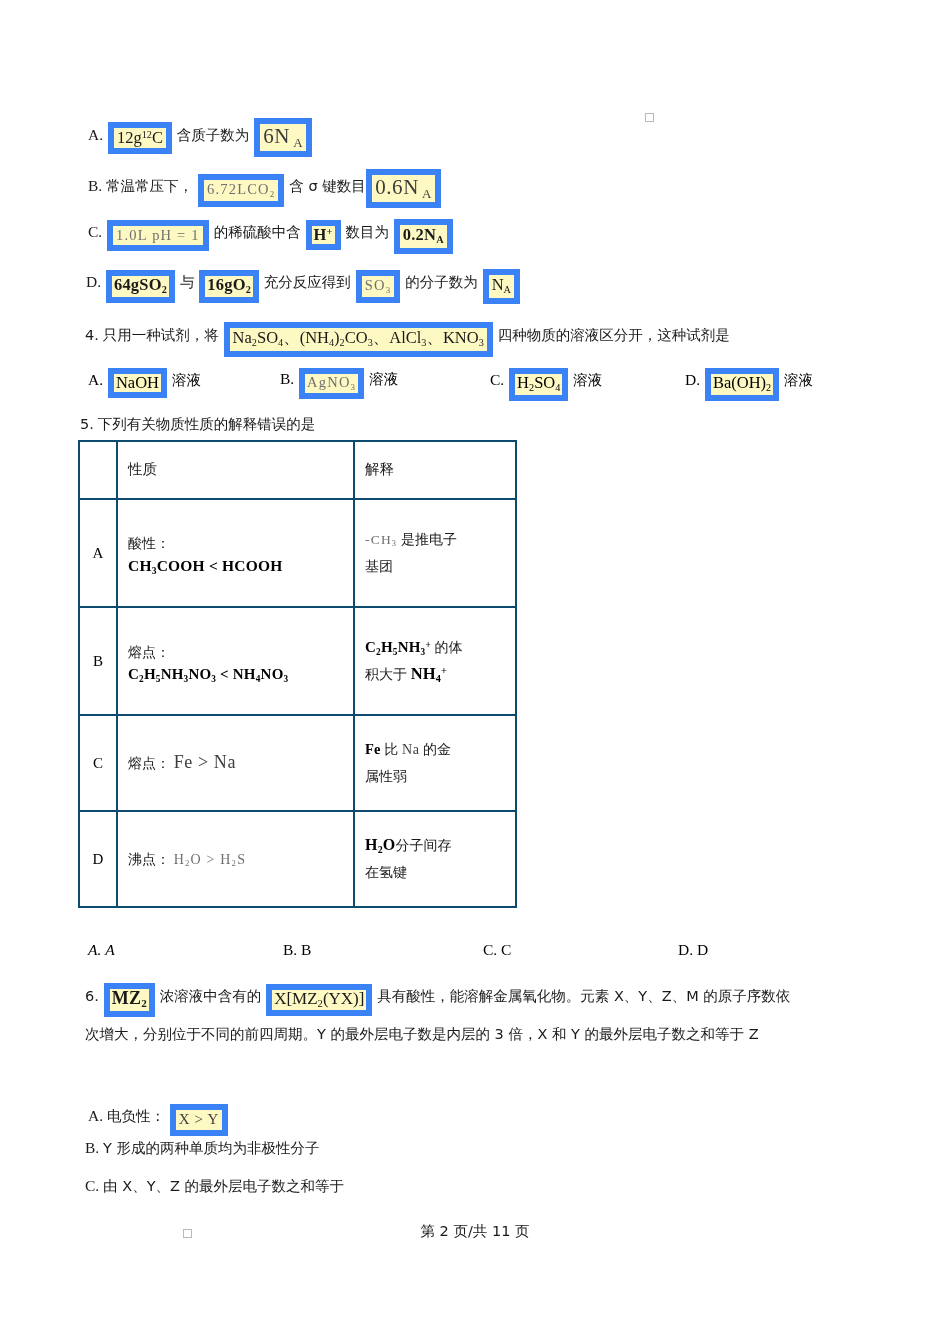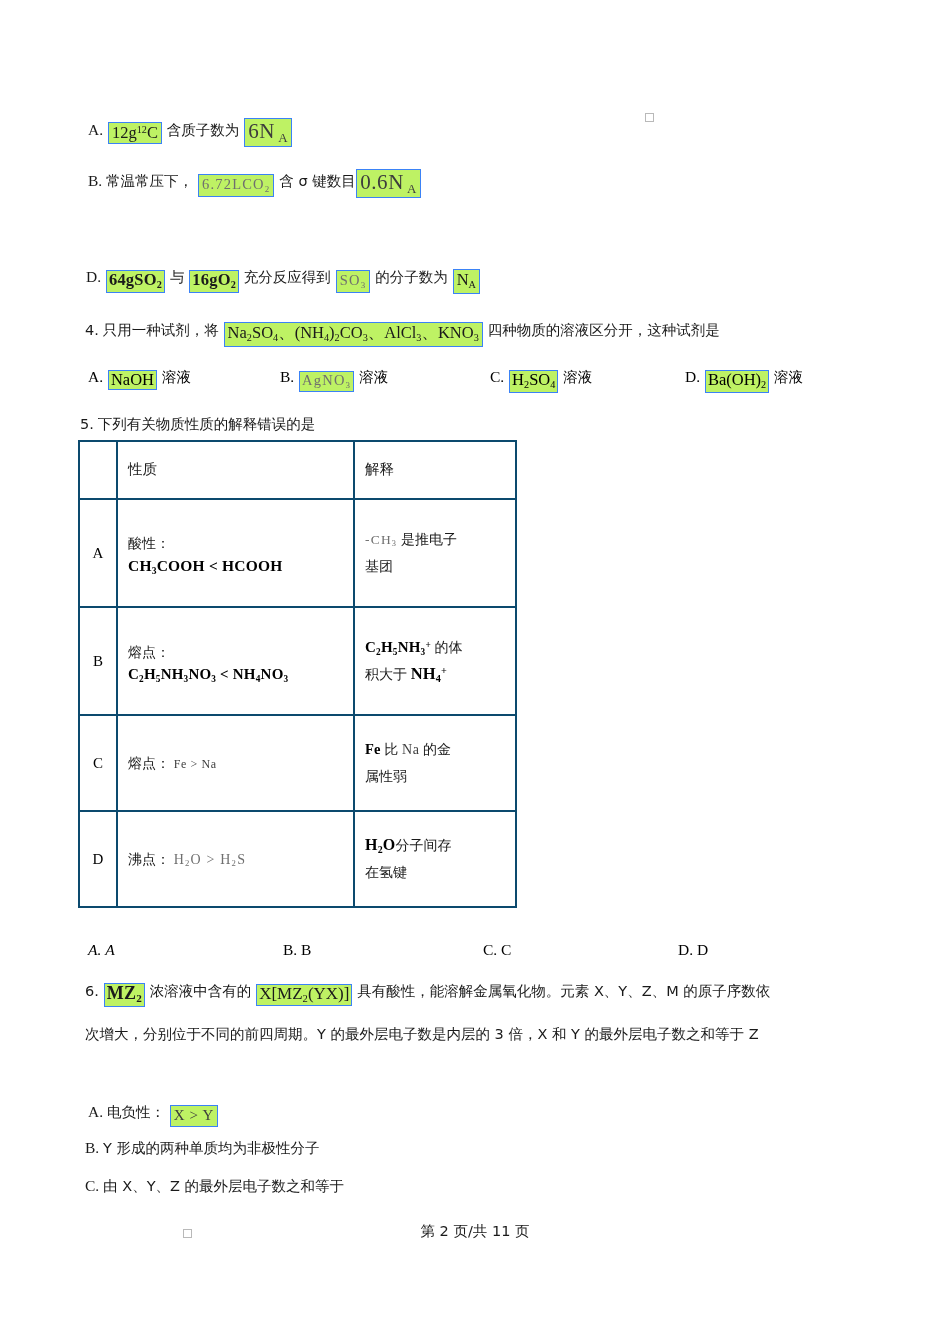--- a/index.html
+++ b/index.html
@@ -35,25 +35,25 @@
     font-size: 15.5px;
   }
   .cn {
     font-family: "DejaVu Sans", "Liberation Sans", sans-serif;
     font-size: 14.5px;
   }
 
   
   .fbox {
     display: inline-block;
-    border: 1px solid #3b82f6;
+    border: 6px solid #3b82f6;
     padding: 1px 3px 2px 3px;
     margin: 0 1px;
     vertical-align: -3px;
-    background: #bef264;
+    background: #fef9c3;
     line-height: 1.05;
     text-align: right;
   }
   .fbox.tight { padding: 0px 2px 1px 2px; }
 
   
   .f-serif {
     font-family: "Liberation Serif", serif;
     font-size: 16.5px;
     font-weight: 700;
@@ -151,20 +151,28 @@
   </div>
 
   <div class="q-line" style="left:88px; top:169px;">
     <span class="lbl">B.</span>
     <span class="cn">常温常压下，</span>
     <span class="fbox"><span class="f-light">6.72LCO<sub>2</sub></span></span>
     <span class="cn">含 σ 键数目为</span>
     <span class="fbox" style="margin-left:-18px;"><span class="f-mid">0.6N<sub> A</sub></span></span>
   </div>
 
+  <div class="q-line" style="left:88px; top:219px;">
+    <span class="lbl">C.</span>
+    <span class="fbox"><span class="f-light">1.0L pH = 1</span></span>
+    <span class="cn">的稀硫酸中含</span>
+    <span class="fbox tight"><span class="f-serif">H<sup>+</sup></span></span>
+    <span class="cn">数目为</span>
+    <span class="fbox"><span class="f-serif">0.2N<sub>A</sub></span></span>
+  </div>
 
   <div class="q-line" style="left:86px; top:269px;">
     <span class="lbl">D.</span>
     <span class="fbox tight"><span class="f-serif">64gSO<sub>2</sub></span></span>
     <span class="cn">与</span>
     <span class="fbox tight"><span class="f-serif">16gO<sub>2</sub></span></span>
     <span class="cn">充分反应得到</span>
     <span class="fbox"><span class="f-light">SO<sub>3</sub></span></span>
     <span class="cn">的分子数为</span>
     <span class="fbox"><span class="f-serif-n">N<sub>A</sub></span></span>
@@ -241,21 +249,21 @@
             <span class="cell-cn">积大于</span>
             <span class="f-serif" style="font-size:16.5px;">NH<sub>4</sub><sup>+</sup></span>
           </div>
         </td>
       </tr>
 
       <tr class="row-c">
         <td class="col-idx">C</td>
         <td class="col-prop">
           <span class="cell-cn">熔点：</span>
-          <span class="f-mid" style="font-size:12px;">Fe &gt; Na</span>
+          <span class="f-mid" style="font-size:18px;">Fe &gt; Na</span>
         </td>
         <td class="col-exp">
           <div>
             <span class="f-serif" style="font-size:14.5px;">Fe</span>
             <span class="cell-cn">比</span>
             <span class="f-mid" style="font-size:14px;">Na</span>
             <span class="cell-cn">的金</span>
           </div>
           <div class="cell-cn">属性弱</div>
         </td>

